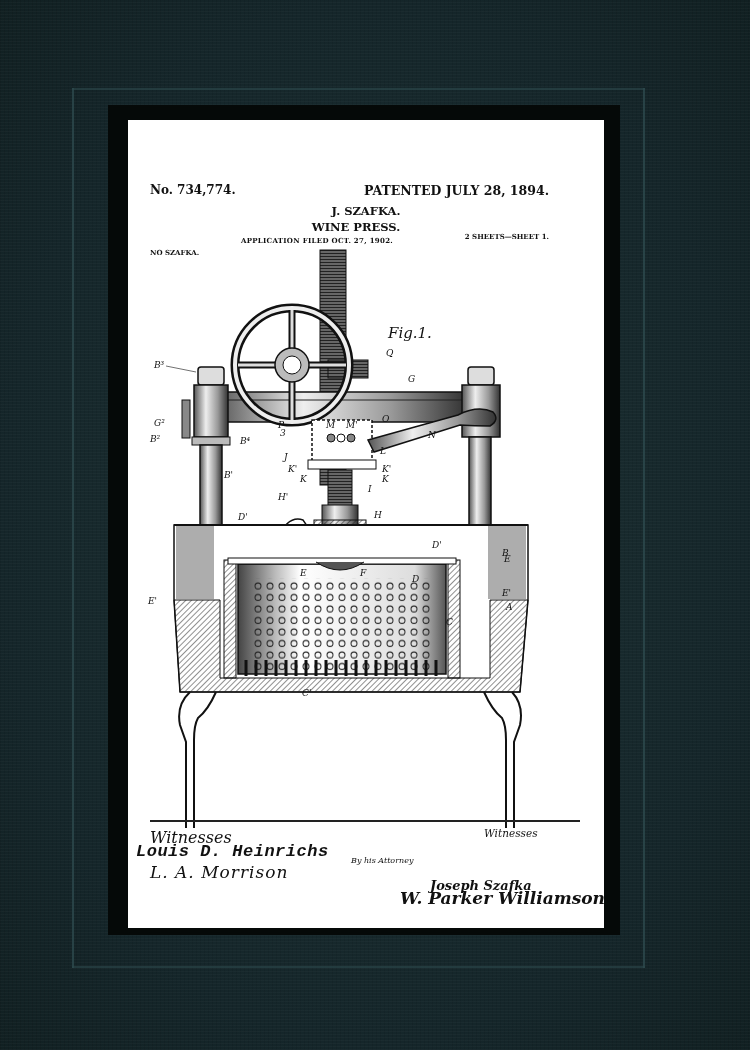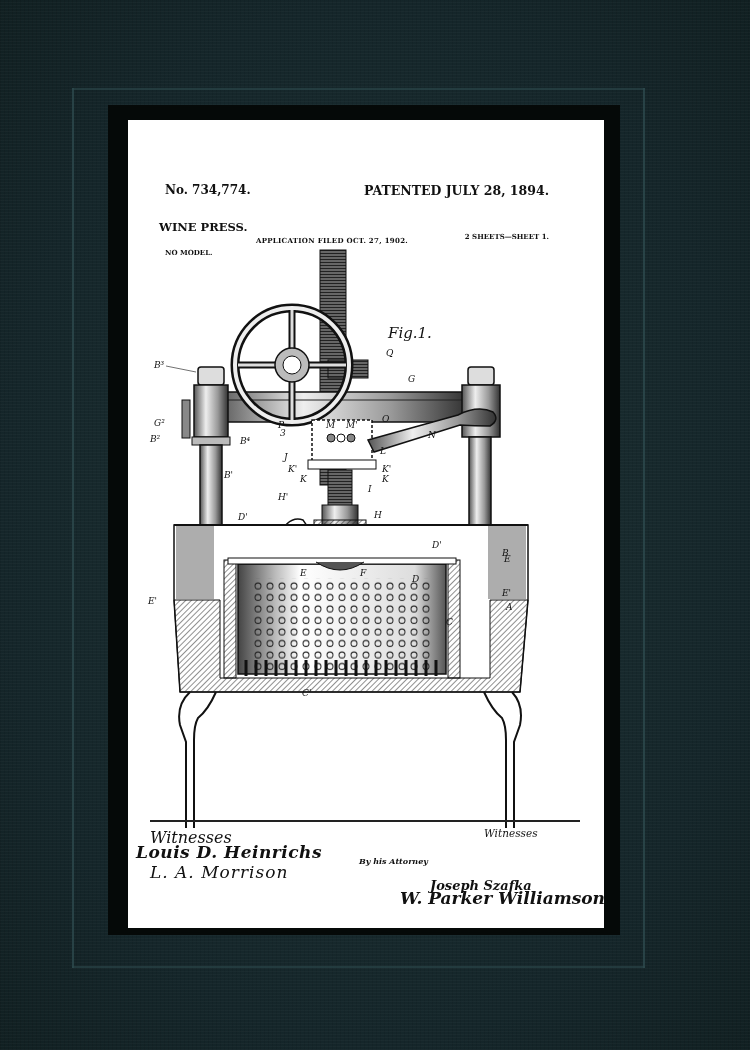--- a/index.html
+++ b/index.html
@@ -6,55 +6,56 @@
   body{width:750px;height:1050px;overflow:hidden;background:#17282a;position:relative;font-family:"DejaVu Serif",serif;}
   .mat{position:absolute;left:0;top:0;width:750px;height:1050px;
     background:
       repeating-linear-gradient(0deg, rgba(255,255,255,0.025) 0 1px, rgba(0,0,0,0) 1px 3px),
       repeating-linear-gradient(90deg, rgba(0,0,0,0.08) 0 1px, rgba(0,0,0,0) 1px 4px),
       radial-gradient(ellipse at 50% 50%, #1d3133 0%, #15262a 70%, #112022 100%);}
   .groove-v{position:absolute;width:2px;background:#2d4a4d;opacity:.8;}
   .groove-h{position:absolute;height:2px;background:#2d4a4d;opacity:.6;}
   .bevel{position:absolute;left:108px;top:105px;width:512px;height:830px;background:#050908;}
   .paper{position:absolute;left:128px;top:120px;width:476px;height:808px;background:#ffffff;overflow:hidden;}
-  .hdr{position:absolute;font-family:"DejaVu Serif",serif;color:#111;white-space:nowrap;margin-left:15px;}
+  .hdr{position:absolute;font-family:"DejaVu Serif",serif;color:#111;white-space:nowrap;}
   .patno{left:22px;top:63px;font-size:12px;font-weight:bold;}
   .patdate{right:55px;top:63px;font-size:12.5px;font-weight:bold;}
   .inventor{left:0;width:476px;text-align:center;top:84px;font-size:11.5px;font-weight:bold;}
-  .title{left:16px;width:456px;text-align:left;top:100px;font-size:11.5px;font-weight:bold;}
+  .title{left:0;width:456px;text-align:center;top:100px;font-size:11.5px;font-weight:bold;}
   .filed{left:0;width:378px;text-align:center;top:116px;font-size:7px;font-weight:bold;letter-spacing:.3px;}
   .model{left:22px;top:128px;font-size:7px;font-weight:bold;}
   .sheets{right:55px;top:112px;font-size:7px;font-weight:bold;}
   .fig{position:absolute;left:0;top:0;}
   .script{position:absolute;font-family:"DejaVu Serif",serif;font-style:italic;color:#111;white-space:nowrap;}
   .witnesses-lbl{left:22px;top:708px;font-size:16px;}
-  .wit1{left:8px;top:722px;font-size:17px;font-weight:bold;letter-spacing:.5px;}
+  .wit1{left:8px;top:722px;font-size:17px;font-weight:bold;letter-spacing:.5px;font-family:Liberation Mono, monospace;}
   .wit2{left:22px;top:742px;font-size:17px;font-weight:normal;letter-spacing:1px;}
   .inventor-lbl{left:356px;top:707px;font-size:10.5px;}
   .inventor-sig{left:302px;top:758px;font-size:13px;font-weight:bold;}
-  .attorney-lbl{left:231px;top:736px;font-size:8px;font-weight:bold;}
+  .attorney-lbl{left:223px;top:736px;font-size:8px;}
   .attorney-sig{left:272px;top:744px;font-size:17px;font-weight:bold;margin-top:24px;}
   .baseline{position:absolute;left:22px;top:700px;width:430px;height:1.5px;background:#222;}
 </style>
 </head>
 <body>
 
 <div class="mat"></div>
 <div class="groove-v" style="left:72px;top:88px;height:880px;"></div>
 <div class="groove-v" style="left:643px;top:88px;height:880px;"></div>
 <div class="groove-h" style="left:72px;top:88px;width:573px;"></div>
 <div class="groove-h" style="left:72px;top:966px;width:573px;"></div>
 <div class="bevel"></div>
 
 <div class="paper">
   <div class="hdr patno">No. 734,774.</div>
   <div class="hdr patdate">PATENTED JULY 28, 1894.</div>
+  <div class="hdr inventor">J. SZAFKA.</div>
   <div class="hdr title">WINE PRESS.</div>
   <div class="hdr filed">APPLICATION FILED OCT. 27, 1902.</div>
-  <div class="hdr model">NO MODEL.</div>
+  <div class="hdr model">NO SZAFKA.</div>
   <div class="hdr sheets">2 SHEETS—SHEET 1.</div>
 
   <svg class="fig" width="476" height="808" viewBox="0 0 476 808">
     <defs>
       <pattern id="hatch" width="4" height="4" patternUnits="userSpaceOnUse" patternTransform="rotate(45)">
         <line x1="0" y1="0" x2="0" y2="4" stroke="#222" stroke-width="1"></line>
       </pattern>
       <pattern id="thread" width="6" height="3" patternUnits="userSpaceOnUse">
         <rect width="6" height="3" fill="#666"></rect>
         <line x1="0" y1="1.5" x2="6" y2="1.5" stroke="#222" stroke-width="1"></line>

